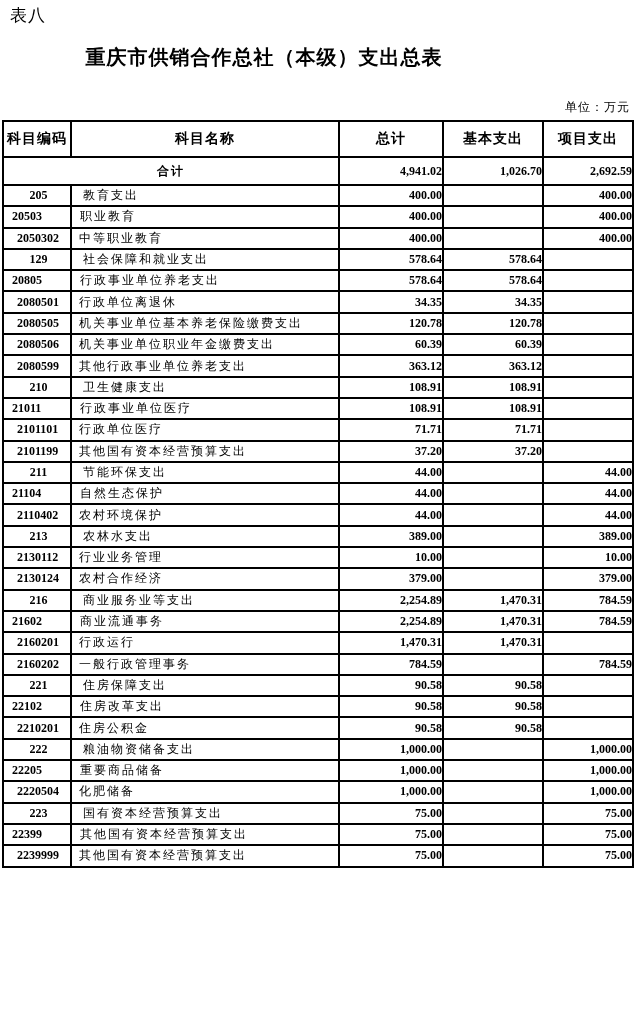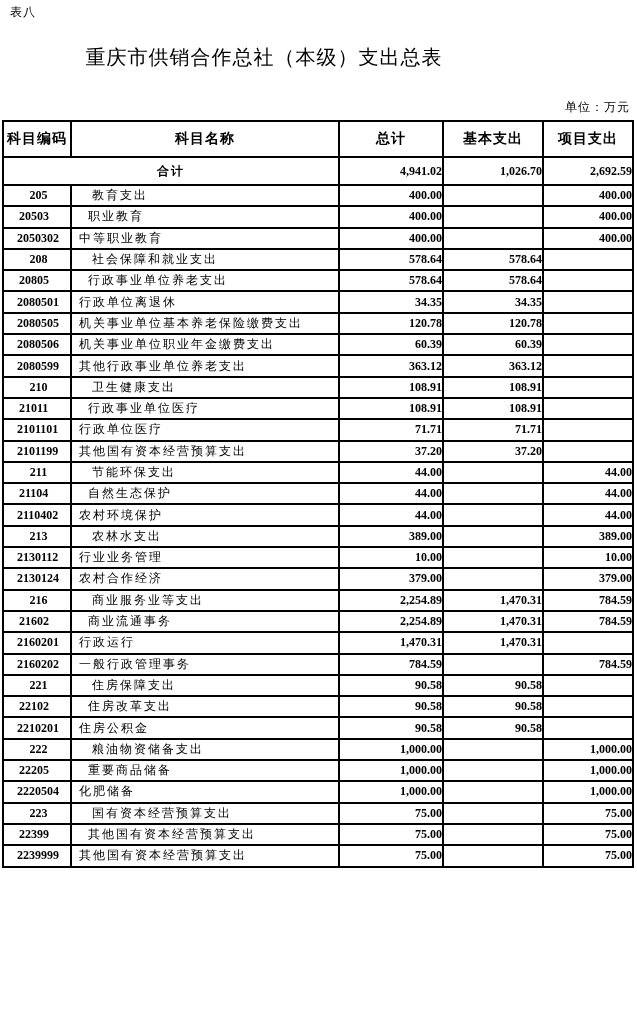--- a/index.html
+++ b/index.html
@@ -13,31 +13,31 @@
     height: 1025px;
     background: #ffffff;
     font-family: "Liberation Serif", serif;
     color: #000;
     overflow: hidden;
   }
   .table-label {
     position: absolute;
     top: 4px;
     left: 10px;
-    font-size: 12px;
+    font-size: 17px;
     letter-spacing: 1px;
   }
   .doc-title {
     position: absolute;
     top: 44px;
     left: 0;
     width: 528px;
     text-align: center;
     font-family: "Liberation Sans", sans-serif;
-    font-weight: normal;
+    font-weight: bold;
     font-size: 20px;
     letter-spacing: 1px;
   }
   .unit-note {
     position: absolute;
     top: 99px;
     right: 7px;
     font-size: 12px;
     letter-spacing: 1px;
   }
@@ -83,24 +83,24 @@
     text-align: left;
     letter-spacing: 2px;
   }
   td.num {
     font-weight: bold;
     font-size: 12px;
     text-align: right;
     padding-right: 4px;
   }
   tr.lvl0 td.code { padding-left: 3px; text-align: center; }
-  tr.lvl1 td.code { padding-left: 15px; }
+  tr.lvl1 td.code { padding-left: 8px; }
   tr.lvl2 td.code { padding-left: 13px; }
-  tr.lvl0 td.name { padding-left: 20px; }
-  tr.lvl1 td.name { padding-left: 16px; }
+  tr.lvl0 td.name { padding-left: 11px; }
+  tr.lvl1 td.name { padding-left: 8px; }
   tr.lvl2 td.name { padding-left: 7px; }
 </style>
 </head>
 <body>
 
 <div class="sheet">
 
   <div class="table-label">表八</div>
 
   <div class="doc-title">重庆市供销合作总社（本级）支出总表</div>
@@ -148,21 +148,21 @@
           <td class="num">400.00</td>
         </tr>
         <tr class="data-row lvl2">
           <td class="code">2050302</td>
           <td class="name">中等职业教育</td>
           <td class="num">400.00</td>
           <td class="num"></td>
           <td class="num">400.00</td>
         </tr>
         <tr class="data-row lvl0">
-          <td class="code">208</td>
+          <td class="code">129</td>
           <td class="name">社会保障和就业支出</td>
           <td class="num">578.64</td>
           <td class="num">578.64</td>
           <td class="num"></td>
         </tr>
         <tr class="data-row lvl1">
           <td class="code">20805</td>
           <td class="name">行政事业单位养老支出</td>
           <td class="num">578.64</td>
           <td class="num">578.64</td>

